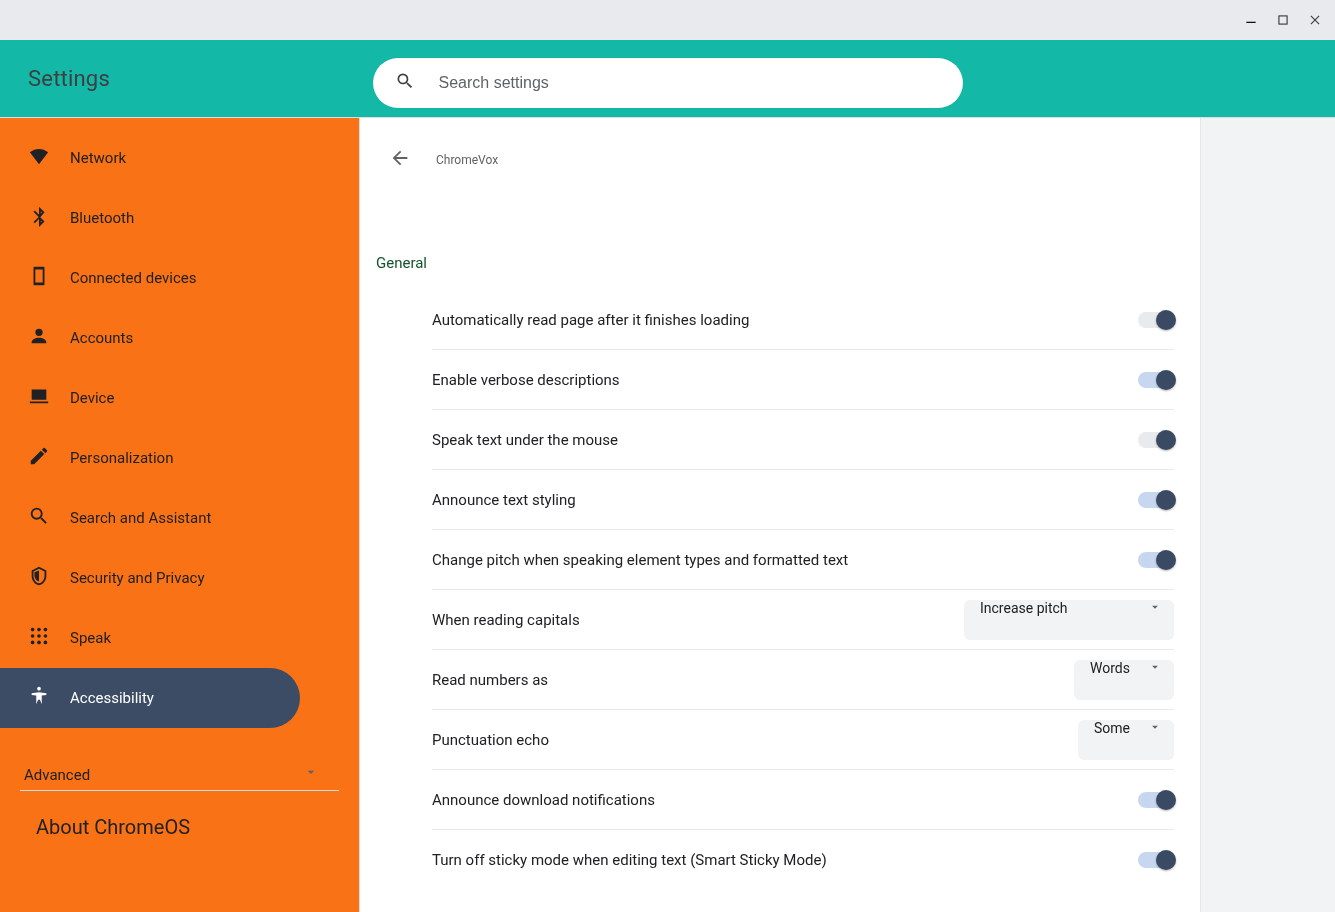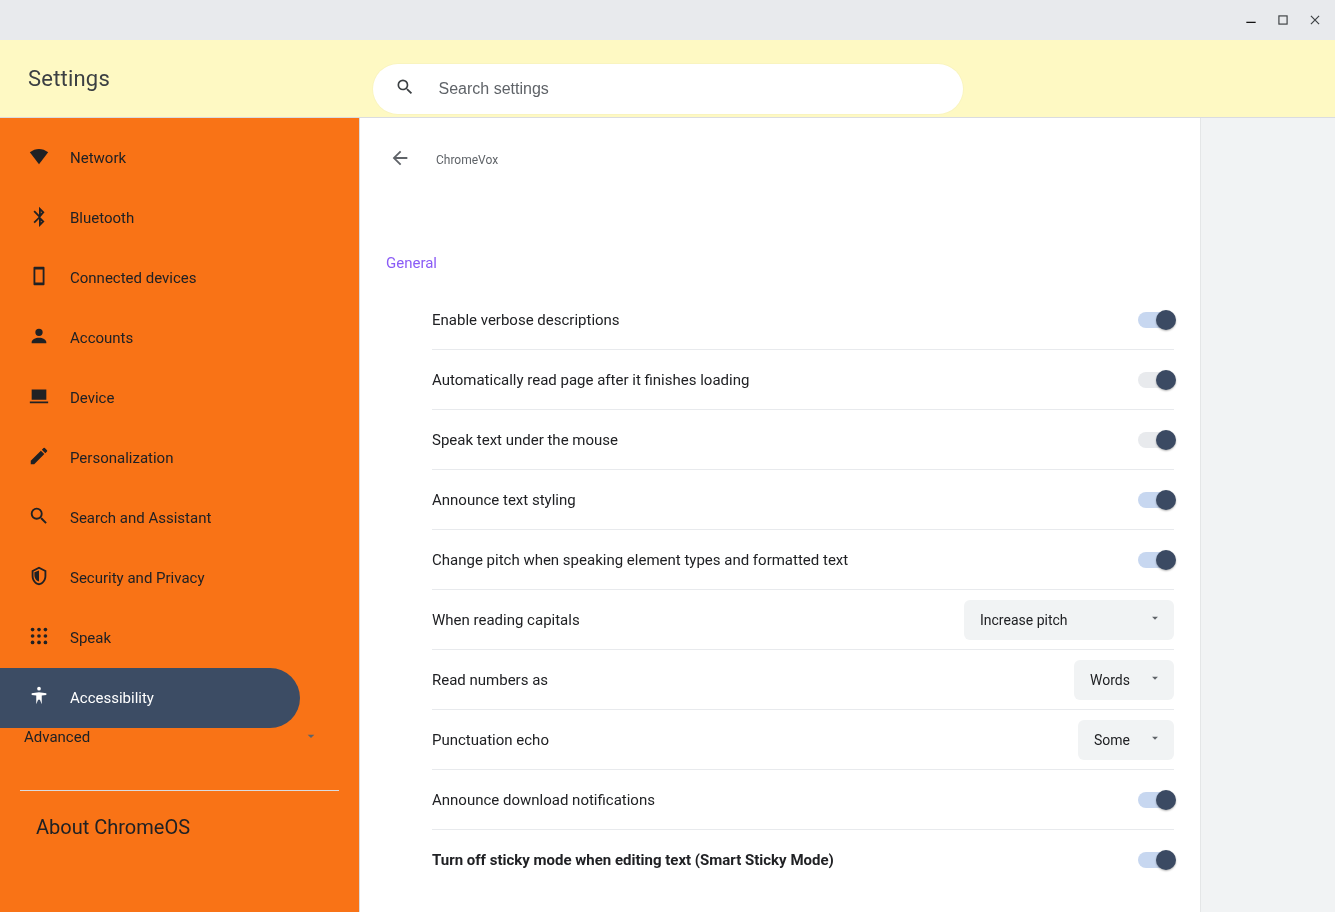--- a/index.html
+++ b/index.html
@@ -25,33 +25,33 @@
   .titlebar .ctl { width: 20px; height: 20px; display:flex; align-items:center; justify-content:center; color:#3c4043; cursor:pointer; }
   .titlebar svg { width: 14px; height: 14px; }
 
   
   .header {
     height: 78px;
     display: flex;
     align-items: center;
     padding: 0 28px;
     border-bottom: 1px solid #dadce0;
-    background: #fef9c3;
+    background: #14b8a6;
   }
   .header-title {
     font-size: 22px;
     color: #3c4043;
     font-weight: 400;
     letter-spacing: .2px;
   }
   .search-wrap {
     position: absolute;
     left: 50%;
     transform: translateX(-50%);
-    top: 64px;
+    top: 58px;
   }
   .search {
     width: 590px;
     height: 50px;
     border-radius: 28px;
     background: #fff;
     display: flex;
     align-items: center;
     padding: 0 22px;
     gap: 22px;
@@ -93,21 +93,21 @@
   }
   .nav-item svg { width: 22px; height: 22px; fill: #202124; flex-shrink:0; }
   .nav-item.active {
     background: #3c4c64;
     color: #fff;
     border-radius: 0 30px 30px 0;
   }
   .nav-item.active svg { fill: #fff; }
   .advanced {
     display:flex;
-    align-items:flex-start;
+    align-items:flex-end;
     justify-content:space-between;
     height: 56px;
     padding: 0 40px 0 24px;
     font-size: 15px;
     color:#202124;
     cursor:pointer;
   }
   .advanced svg { width: 16px; height: 16px; fill:#5f6368; }
   .side-divider {
     height:1px; background:#dadce0; margin: 6px 20px;
@@ -136,47 +136,47 @@
   .page-header {
     display: flex;
     align-items: center;
     gap: 22px;
     padding: 28px 26px 0 26px;
   }
   .back-btn { width:28px; height:28px; display:flex; align-items:center; justify-content:center; cursor:pointer; }
   .back-btn svg { width:22px; height:22px; fill:#5f6368; }
   .page-title { font-size: 12px; color:#5f6368; }
   .section-title {
-    font-size: 15px; color:#8b5cf6;
-    padding: 80px 26px 0 26px;
+    font-size: 15px; color:#14532d;
+    padding: 80px 26px 0 16px;
   }
   .settings-list { padding: 18px 26px 0 72px; }
   .row {
     display:flex; align-items:center; justify-content:space-between;
     min-height: 60px;
     border-bottom: 1px solid #e8eaed;
   }
-  .row:last-child { border-bottom:none;font-weight:bold; }
+  .row:last-child { border-bottom:none; }
   .row-label { font-size: 15px; color:#202124; padding-right:20px; }
 
   
   .toggle { width:36px; height:16px; border-radius:10px; position:relative; cursor:pointer; }
   .toggle .thumb { position:absolute; width:20px; height:20px; border-radius:50%; top:-2px; box-shadow:0 1px 2px rgba(0,0,0,.3); }
   .toggle.on { background:#c7d7f0; }
   .toggle.on .thumb { right:-2px; background:#3b4a63; }
   .toggle.off { background:#e8eaed; }
   .toggle.off .thumb { right:-2px; background:#3b4a63; }
 
   
   .dropdown {
     background:#f1f3f4;
     border-radius:6px;
     height:40px;
     padding: 0 12px 0 16px;
-    display:flex; align-items:center; gap:18px;
+    display:flex; align-items:flex-start; gap:18px;
     font-size:14px; color:#202124;
     cursor:pointer;
   }
   .dropdown.wide { min-width: 210px; justify-content:space-between; }
   .dropdown svg { width:14px; height:14px; fill:#5f6368; }
 
   ::-webkit-scrollbar { width:12px; }
   ::-webkit-scrollbar-track { background:transparent; }
   ::-webkit-scrollbar-thumb { background:#bdc1c6; border-radius:6px; }
 </style>
@@ -323,29 +323,29 @@
               </svg></span>
         </div>
         <div class="page-title">ChromeVox</div>
       </div>
 
       <div class="section-title">General</div>
 
       <div class="settings-list">
 
         <div class="row">
+          <div class="row-label">Automatically read page after it finishes loading</div>
+          <div class="toggle off">
+              <div class="thumb"></div>
+            </div>
+        </div>
+
+        <div class="row">
           <div class="row-label">Enable verbose descriptions</div>
           <div class="toggle on">
-              <div class="thumb"></div>
-            </div>
-        </div>
-
-        <div class="row">
-          <div class="row-label">Automatically read page after it finishes loading</div>
-          <div class="toggle off">
               <div class="thumb"></div>
             </div>
         </div>
 
         <div class="row">
           <div class="row-label">Speak text under the mouse</div>
           <div class="toggle off">
               <div class="thumb"></div>
             </div>
         </div>

